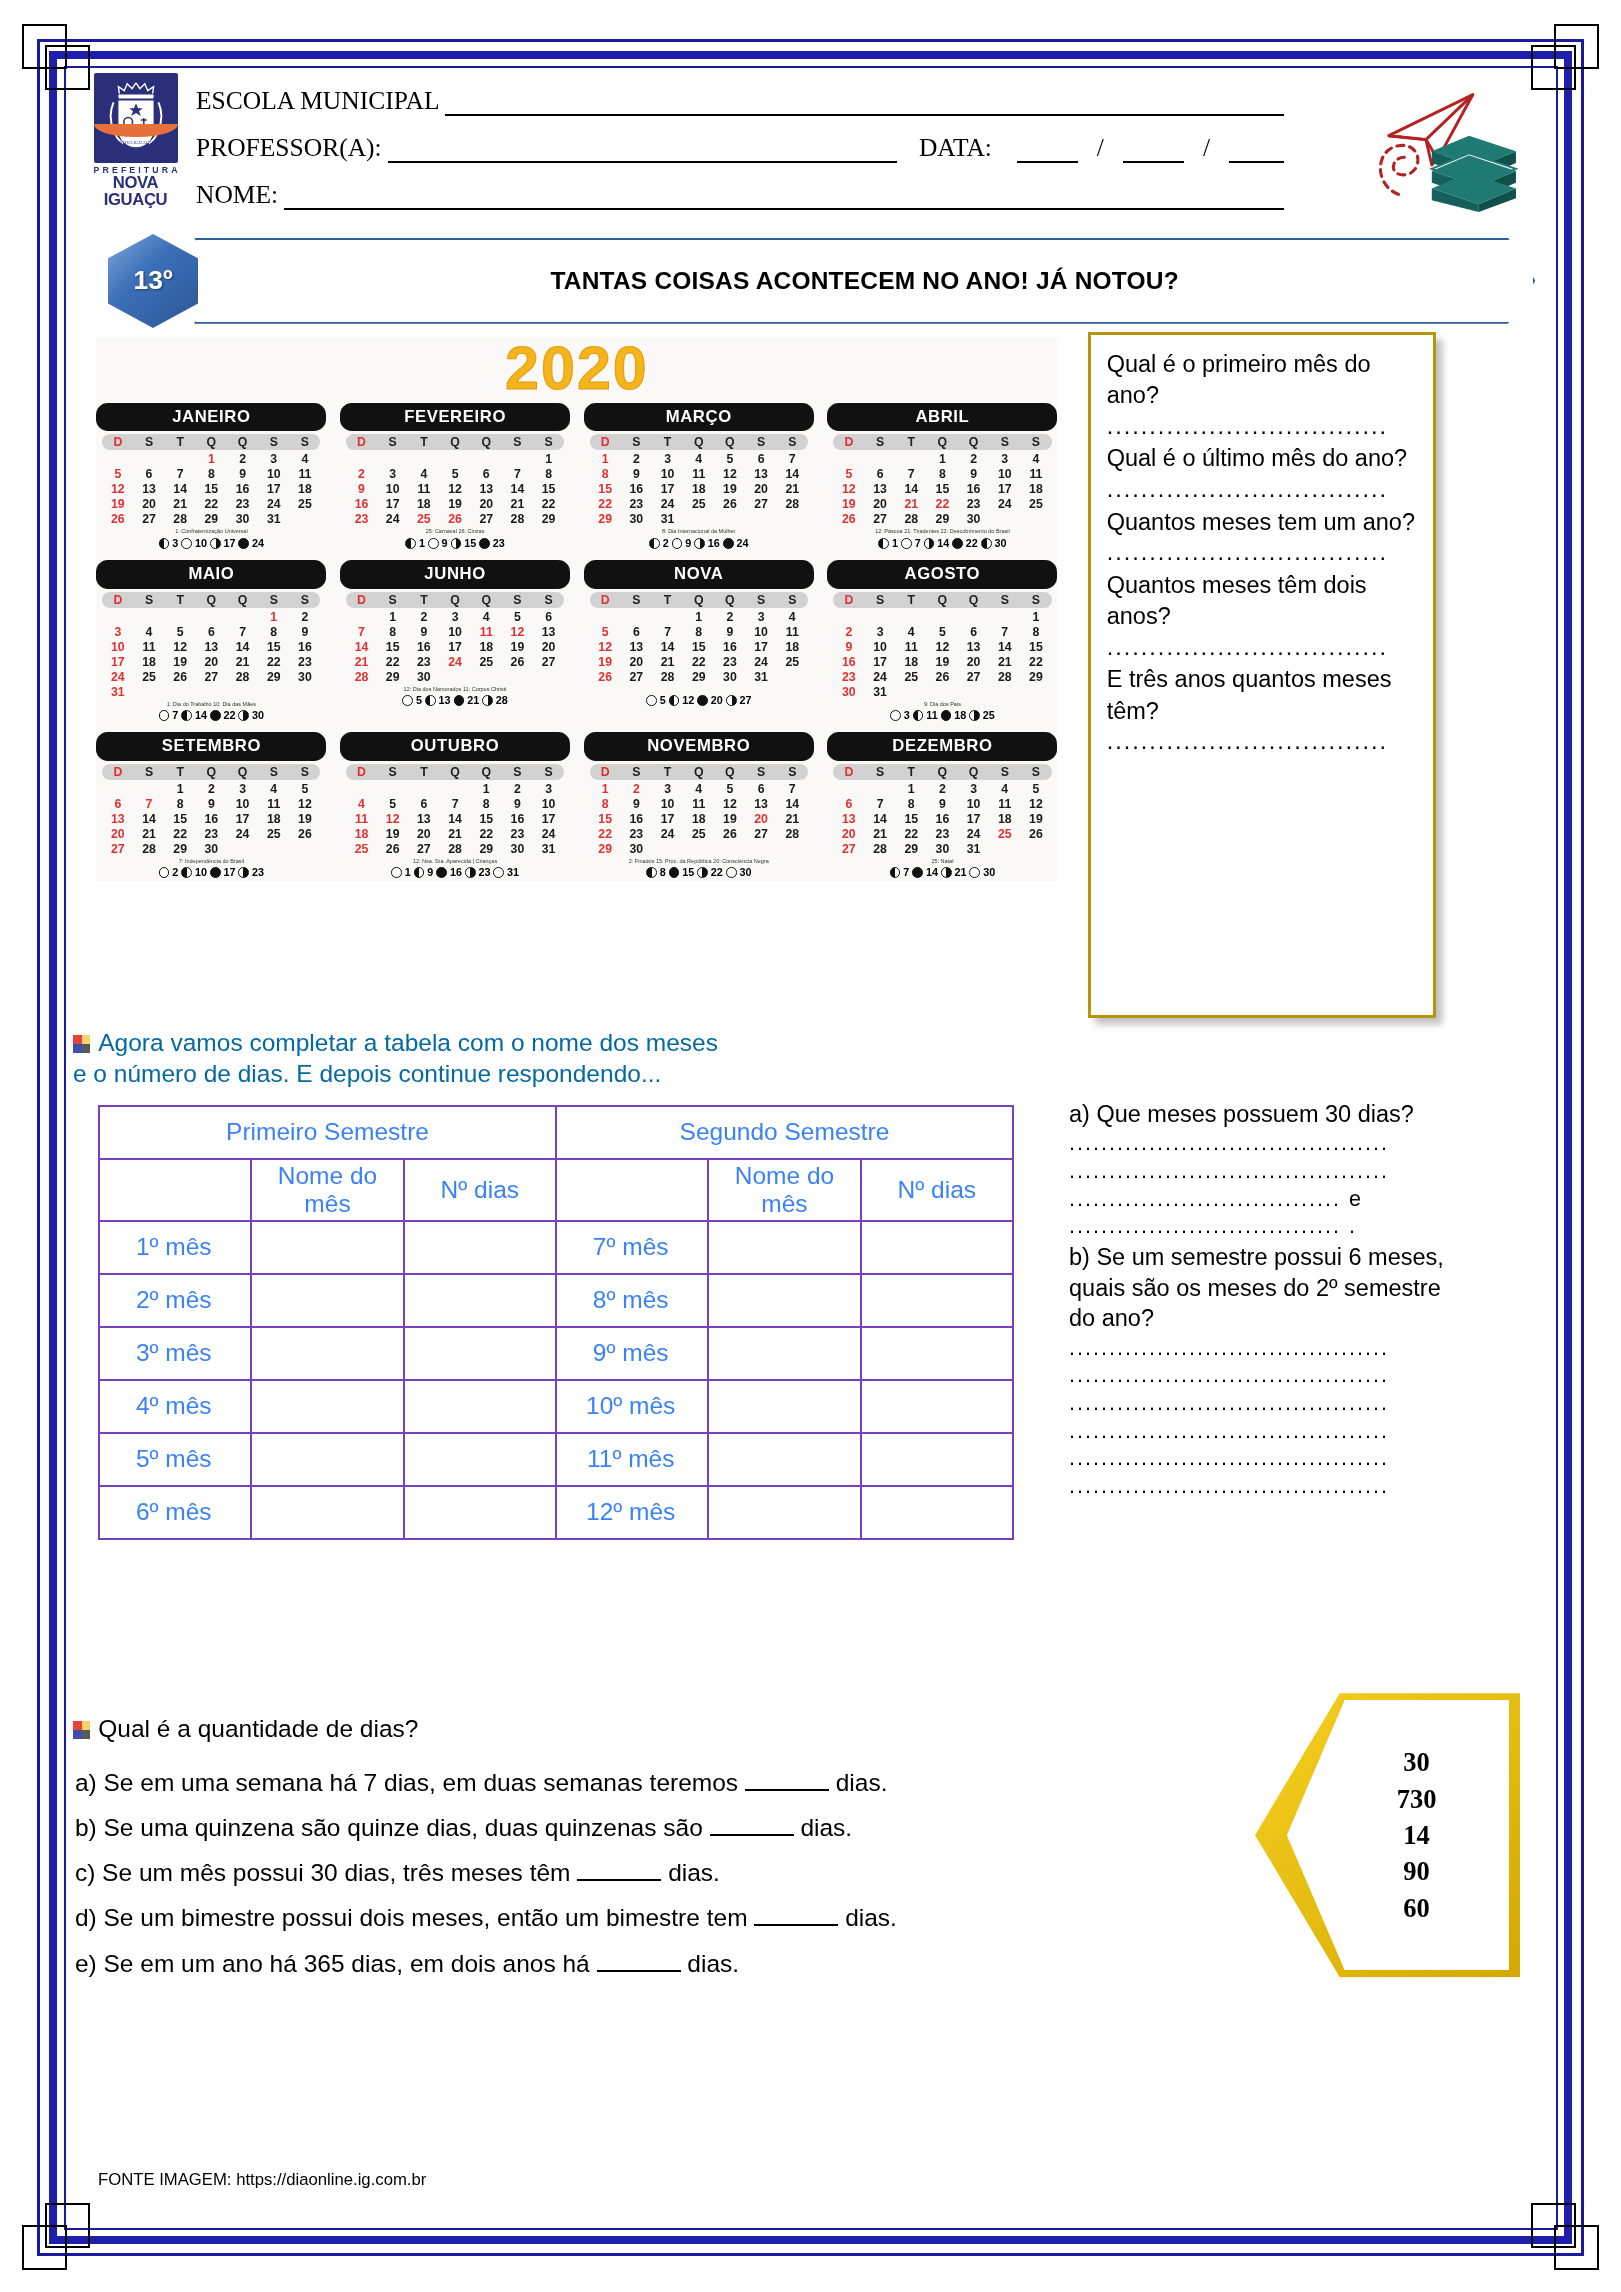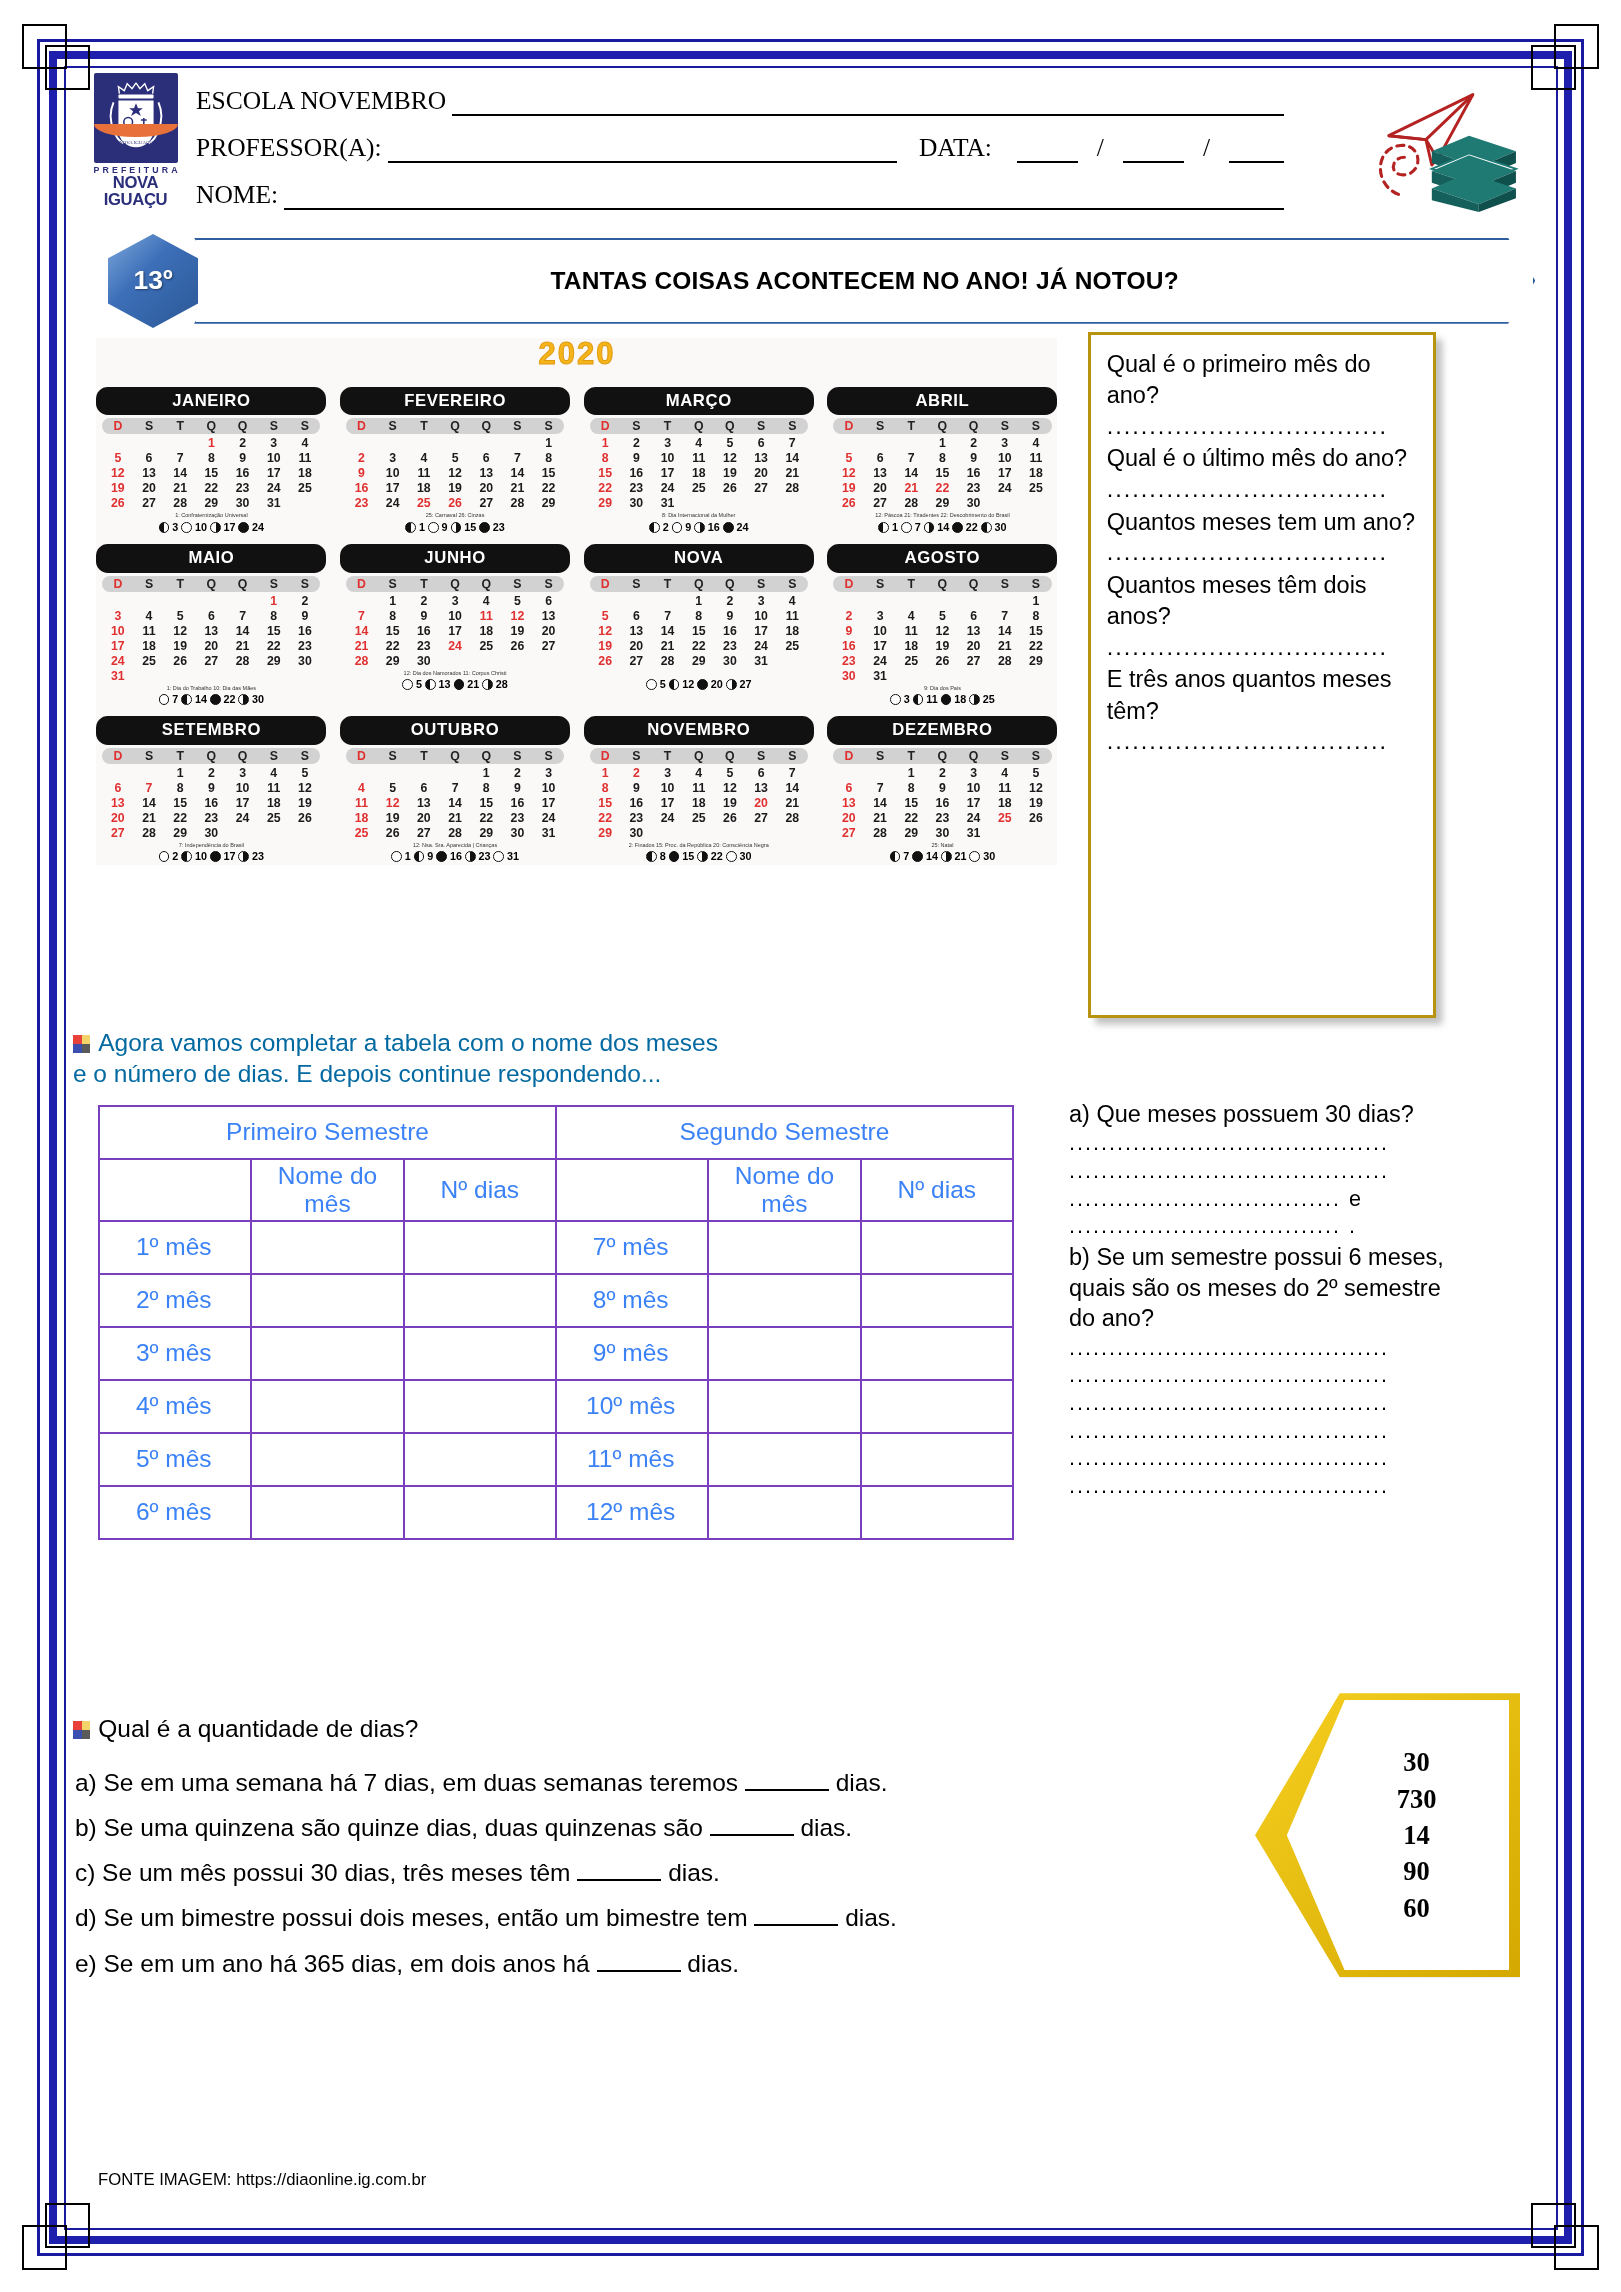--- a/index.html
+++ b/index.html
@@ -105,24 +105,24 @@
     font-size:24.5px; font-weight:bold; color:#000; letter-spacing:0.2px;
   }
 
   
   .mid{ position:relative; height:696px; }
   .calwrap{
     position:absolute; left:27.4px; top:7.8px; width:961px;
     background:#fbf8f8;
   }
   .year2020{
-    text-align:center; font-size:31px; font-weight:bold;
+    text-align:center; font-size:61px; font-weight:bold;
     color:#f4b41a; letter-spacing:2px; line-height:1;
     -webkit-text-stroke:1px #e09b10;
-    margin-bottom:18px;
+    margin-bottom:4px;
   }
   .cal-grid{
     display:grid; grid-template-columns:repeat(4,1fr);
     gap:7.8px 13.7px;
   }
   .month{ width:100%; }
   .m-head{
     background:#111; color:#fff; border-radius:11.8px;
     text-align:center; font-size:16.7px; font-weight:bold;
     letter-spacing:0.6px; padding:3.9px 0 4.9px;
@@ -275,21 +275,21 @@
           <text x="43" y="73" font-size="5" fill="#2b2f7a" text-anchor="middle" font-family="serif">NOVA IGUAÇU</text>
         </svg>
         <div class="crest-wave"></div>
       </div>
       <div class="crest-text1">PREFEITURA</div>
       <div class="crest-text2">NOVA IGUAÇU</div>
     </div>
 
     <div class="fields">
       <div class="field-row">
-        <span class="field-label">ESCOLA NOVEMBRO</span>
+        <span class="field-label">ESCOLA MUNICIPAL</span>
         <span class="rule"></span>
       </div>
       <div class="field-row">
         <span class="field-label">PROFESSOR(A):</span>
         <span class="rule"></span>
         <span class="dateblock">
           <span class="field-label">DATA:</span>
           <span class="rule short"></span>
           <span>/</span>
           <span class="rule short"></span>

